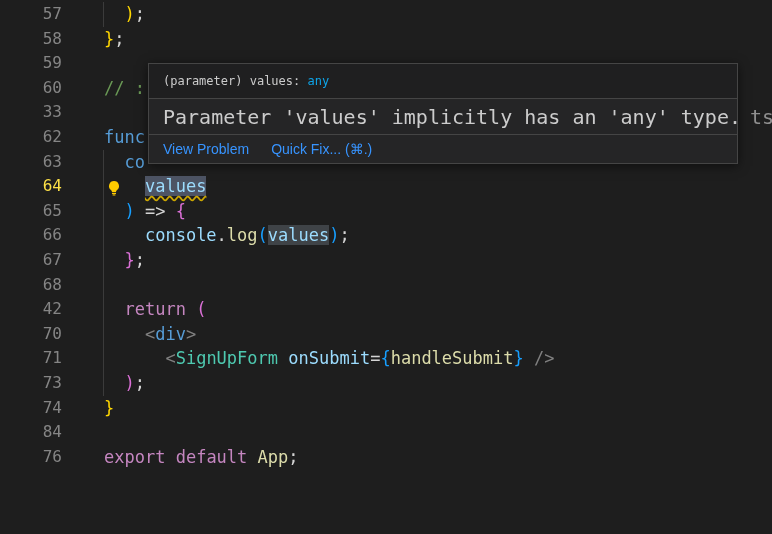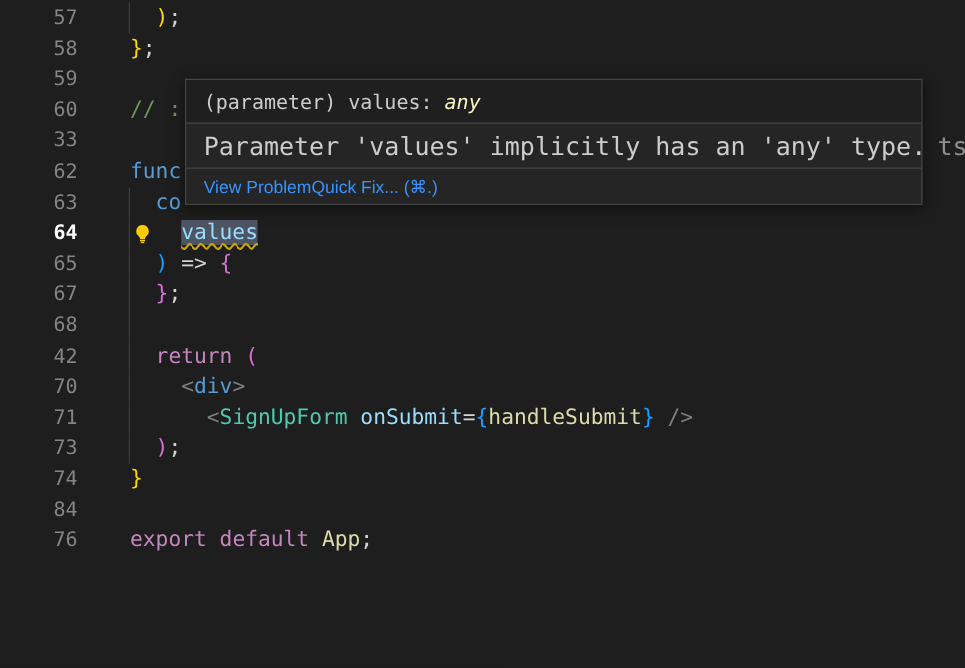--- a/index.html
+++ b/index.html
@@ -22,21 +22,21 @@
     white-space: pre;
   }
   .ln {
     flex: none;
     width: 62px;
     text-align: right;
     color: #858585;
     font-size: 16px;
     user-select: none;
   }
-  .line.current .ln { color: #ffffff; font-weight: bold; }
+  .line.current .ln { color: #fde047; }
   .code {
     flex: 1;
     padding-left: 42px;
     white-space: pre;
     color: #d4d4d4;
   }
   .guide {
     position: absolute;
     left: 103px;
     top: 0;
@@ -79,40 +79,41 @@
     box-shadow: 0 2px 10px rgba(0,0,0,.55);
     z-index: 10;
   }
   .hover-sig {
     height: 35px;
     display: flex;
     align-items: center;
     padding: 0 14px;
     background: #1f1f20;
     border-bottom: 1px solid #454545;
-    font-size: 16px;
+    font-size: 12px;
     color: #cccccc;
     white-space: pre;
   }
-  .type-any { color: #fef9c3; font-style: italic; }
+  .type-any { color: #0ea5e9; }
   .hover-msg {
     height: 36px;
     display: flex;
     align-items: center;
     padding: 0 14px;
     border-bottom: 1px solid #454545;
     font-size: 20px;
     color: #cccccc;
     white-space: nowrap;
   }
   .ts-code { color: #8f8f8f; margin-left: 9px; }
   .hover-actions {
     height: 28px;
     display: flex;
     align-items: center;
+    gap: 22px;
     padding: 0 14px;
     font-family: "Liberation Sans", sans-serif;
     font-size: 14px;
   }
   .hover-actions a {
     color: #3794ff;
     text-decoration: none;
     cursor: pointer;
   }
 </style>
@@ -127,20 +128,21 @@
       <div class="line"><div class="ln">60</div><div class="code"><span class="s-comment">// :</span></div></div>
       <div class="line"><div class="ln">33</div><div class="code"></div></div>
       <div class="line"><div class="ln">62</div><div class="code"><span class="s-kw2">func</span></div></div>
       <div class="line"><div class="ln">63</div><span class="guide"></span><div class="code"><span class="s-fg">  </span><span class="s-kw2">co</span></div></div>
       <div class="line current"><div class="ln">64</div><span class="guide"></span><span class="lightbulb"><svg width="16" height="16" viewBox="0 0 16 16">
             <path fill="#ffcc00" d="M8 1a5 5 0 0 0-3 9c.5.4 1 1.3 1 2.1h4c0-.8.5-1.7 1-2.1a5 5 0 0 0-3-9z"></path>
             <rect x="6" y="12.8" width="4" height="1.2" fill="#ffcc00"></rect>
             <rect x="6.6" y="14.4" width="2.8" height="1.1" fill="#ffcc00"></rect>
           </svg></span><div class="code"><span class="s-fg">    </span><span class="s-var hl-sel squiggle">values</span></div></div>
       <div class="line"><div class="ln">65</div><span class="guide"></span><div class="code"><span class="s-fg">  </span><span class="s-b3">)</span><span class="s-fg"> =&gt; </span><span class="s-b2">{</span></div></div>
+      <div class="line"><div class="ln">66</div><span class="guide"></span><div class="code"><span class="s-fg">    </span><span class="s-var">console</span><span class="s-fg">.</span><span class="s-fn">log</span><span class="s-b3">(</span><span class="s-var hl-word">values</span><span class="s-b3">)</span><span class="s-fg">;</span></div></div>
       <div class="line"><div class="ln">67</div><span class="guide"></span><div class="code"><span class="s-fg">  </span><span class="s-b2">}</span><span class="s-fg">;</span></div></div>
       <div class="line"><div class="ln">68</div><span class="guide"></span><div class="code"></div></div>
       <div class="line"><div class="ln">42</div><span class="guide"></span><div class="code"><span class="s-fg">  </span><span class="s-kw">return</span><span class="s-fg"> </span><span class="s-b2">(</span></div></div>
       <div class="line"><div class="ln">70</div><span class="guide"></span><div class="code"><span class="s-fg">    </span><span class="s-punct">&lt;</span><span class="s-kw2">div</span><span class="s-punct">&gt;</span></div></div>
       <div class="line"><div class="ln">71</div><span class="guide"></span><div class="code"><span class="s-fg">      </span><span class="s-punct">&lt;</span><span class="s-type">SignUpForm</span><span class="s-fg"> </span><span class="s-var">onSubmit</span><span class="s-fg">=</span><span class="s-b3">{</span><span class="s-fn">handleSubmit</span><span class="s-b3">}</span><span class="s-fg"> </span><span class="s-punct">/&gt;</span></div></div>
       <div class="line"><div class="ln">73</div><span class="guide"></span><div class="code"><span class="s-fg">  </span><span class="s-b2">)</span><span class="s-fg">;</span></div></div>
       <div class="line"><div class="ln">74</div><div class="code"><span class="s-b1">}</span></div></div>
       <div class="line"><div class="ln">84</div><div class="code"></div></div>
       <div class="line"><div class="ln">76</div><div class="code"><span class="s-kw">export</span><span class="s-fg"> </span><span class="s-kw">default</span><span class="s-fg"> </span><span class="s-fn">App</span><span class="s-fg">;</span></div></div>
     </div>

